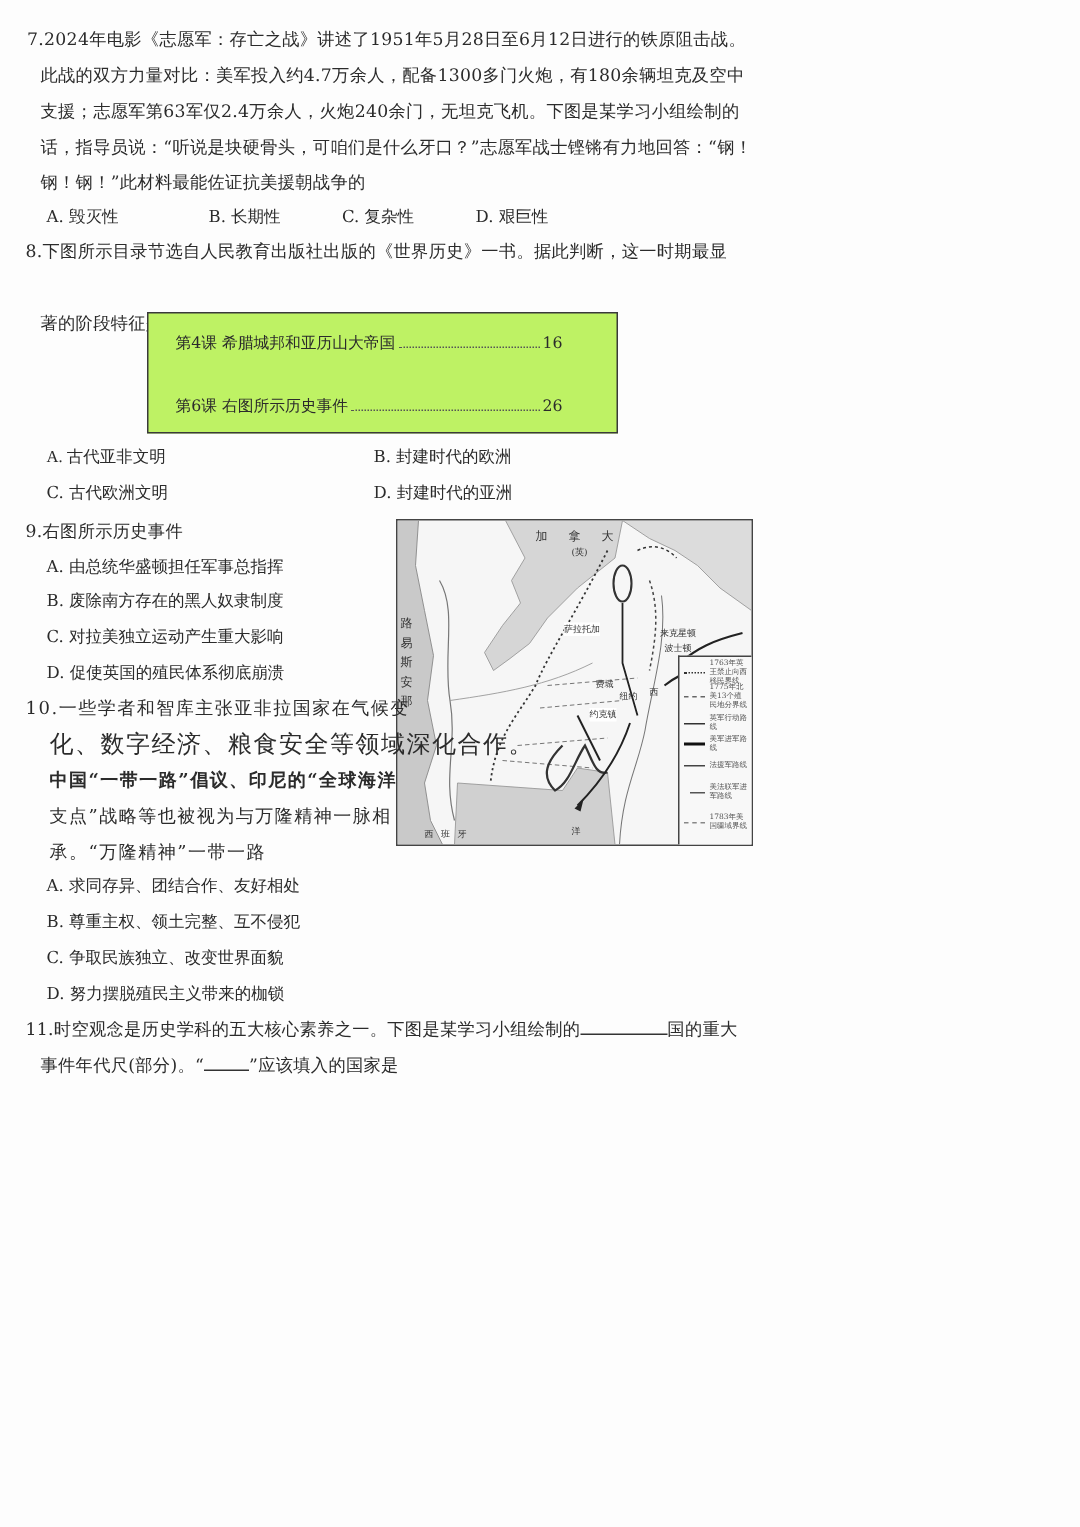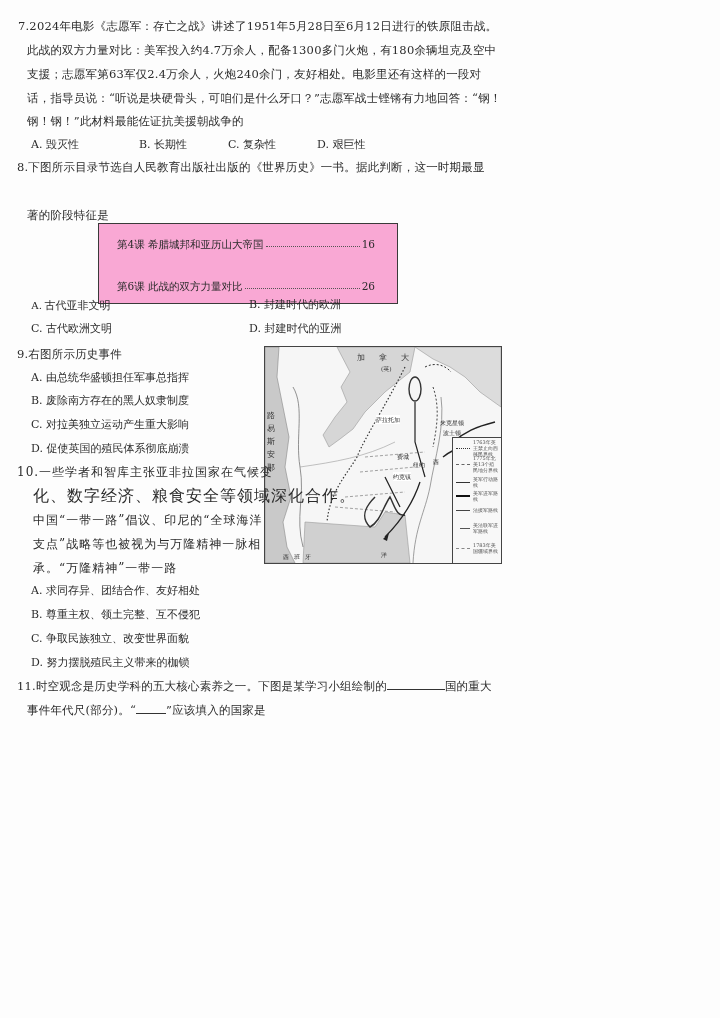--- a/index.html
+++ b/index.html
@@ -3,22 +3,22 @@
 <meta charset="utf-8">
 <style>
   html, body { margin:0; padding:0; }
   body {
     width:720px; height:1018px; background:#fdfdfd; position:relative; overflow:hidden;
     font-family:"DejaVu Serif","Liberation Serif",serif; color:#2b2b2b;
   }
   .line { position:absolute; font-size:11.5px; line-height:16px; white-space:nowrap; letter-spacing:0.2px; }
   .opt { position:absolute; font-size:11px; line-height:16px; white-space:nowrap; }
   .toc-box {
-    position:absolute; left:98px; top:223px; width:298px; height:79px;
-    border:1.5px solid #3a3a3a; background:#f9a8d4;
+    position:absolute; left:98px; top:208px; width:298px; height:79px;
+    border:1.5px solid #3a3a3a; background:#bef264;padding-left:14px;
   }
   .toc-row { position:absolute; left:18px; width:258px; font-size:10.5px; line-height:14px; display:flex; }
   .toc-row .title { white-space:nowrap; }
   .toc-row .dots { flex:1; border-bottom:1.5px dotted #555; margin:0 2px 4px 2px; }
   .toc-row .page { white-space:nowrap; }
   .map {
     position:absolute; left:264px; top:346px; width:236px; height:216px;
     border:1.5px solid #444; background:#f6f6f6; overflow:hidden;
   }
   .map svg { position:absolute; left:0; top:0; }
@@ -32,40 +32,40 @@
   .legend-item .sym { width:14px; height:0; margin-right:3px; }
   .legend-item .txt { font-size:5px; line-height:6px; color:#555; white-space:normal; width:26px; overflow:hidden; }
   .blank { display:inline-block; border-bottom:1px solid #333; height:11px; vertical-align:baseline; }
 </style>
 </head>
 <body>
 
 <div>
   <div class="line" style="left:18px;top:18px;">7.2024年电影《志愿军：存亡之战》讲述了1951年5月28日至6月12日进行的铁原阻击战。</div>
   <div class="line" style="left:27px;top:42px;">此战的双方力量对比：美军投入约4.7万余人，配备1300多门火炮，有180余辆坦克及空中</div>
-  <div class="line" style="left:27px;top:66px;">支援；志愿军第63军仅2.4万余人，火炮240余门，友好相处。电影里还有这样的一段对</div>
+  <div class="line" style="left:27px;top:66px;">支援；志愿军第63军仅2.4万余人，火炮240余门，无坦克飞机。下图是某学习小组绘制的</div>
   <div class="line" style="left:27px;top:90px;">话，指导员说：“听说是块硬骨头，可咱们是什么牙口？”志愿军战士铿锵有力地回答：“钢！</div>
   <div class="line" style="left:27px;top:113px;">钢！钢！”此材料最能佐证抗美援朝战争的</div>
   <div class="opt" style="left:31px;top:137px;">A. 毁灭性</div>
   <div class="opt" style="left:139px;top:137px;">B. 长期性</div>
   <div class="opt" style="left:228px;top:137px;">C. 复杂性</div>
   <div class="opt" style="left:317px;top:137px;">D. 艰巨性</div>
 </div>
 
 <div>
   <div class="line" style="left:17px;top:159px;">8.下图所示目录节选自人民教育出版社出版的《世界历史》一书。据此判断，这一时期最显</div>
   <div class="line" style="left:27px;top:167px;margin-top:40px;">著的阶段特征是</div>
   <div class="toc-box">
     <div class="toc-row" style="top:13px;">
       <span class="title">第4课 希腊城邦和亚历山大帝国</span>
       <span class="dots"></span>
       <span class="page">16</span>
     </div>
     <div class="toc-row" style="top:55px;">
-      <span class="title">第6课 此战的双方力量对比</span>
+      <span class="title">第6课 右图所示历史事件</span>
       <span class="dots"></span>
       <span class="page">26</span>
     </div>
   </div>
   <div class="opt" style="left:31px;top:297px;font-family:Liberation Serif, serif;">A. 古代亚非文明</div>
   <div class="opt" style="left:249px;top:297px;">B. 封建时代的欧洲</div>
   <div class="opt" style="left:31px;top:321px;">C. 古代欧洲文明</div>
   <div class="opt" style="left:249px;top:321px;">D. 封建时代的亚洲</div>
 </div>
 
@@ -151,21 +151,21 @@
         <span class="sym" style="border-top:1px dashed #888;"></span>
         <span class="txt">1783年美国疆域界线</span>
       </div>
     </div>
   </div>
 </div>
 
 <div>
   <div class="line" style="left:17px;top:464px;font-size:12px;letter-spacing:1px;">10.一些学者和智库主张亚非拉国家在气候变</div>
   <div class="line" style="left:33px;top:488px;font-size:16px;letter-spacing:1px;">化、数字经济、粮食安全等领域深化合作。</div>
-  <div class="line" style="left:33px;top:512px;font-size:12px;letter-spacing:1px;">中国“一带一路”倡议、印尼的“全球海洋</div>
+  <div class="line" style="left:33px;top:512px;font-size:12px;letter-spacing:1px;font-weight:bold;">中国“一带一路”倡议、印尼的“全球海洋</div>
   <div class="line" style="left:33px;top:536px;font-size:12px;letter-spacing:1px;">支点”战略等也被视为与万隆精神一脉相</div>
   <div class="line" style="left:33px;top:560px;font-size:12px;letter-spacing:1px;">承。“万隆精神”一带一路</div>
   <div class="opt" style="left:31px;top:583px;">A. 求同存异、团结合作、友好相处</div>
   <div class="opt" style="left:31px;top:607px;">B. 尊重主权、领土完整、互不侵犯</div>
   <div class="opt" style="left:31px;top:631px;">C. 争取民族独立、改变世界面貌</div>
   <div class="opt" style="left:31px;top:655px;">D. 努力摆脱殖民主义带来的枷锁</div>
 </div>
 
 <div>
   <div class="line" style="left:17px;top:678px;">

